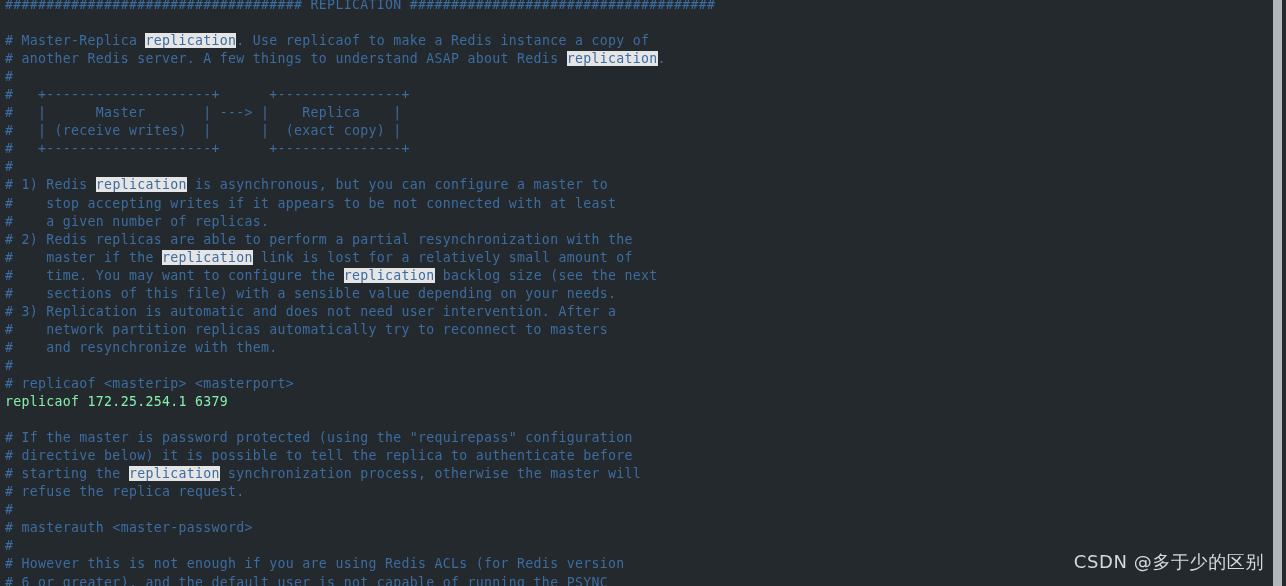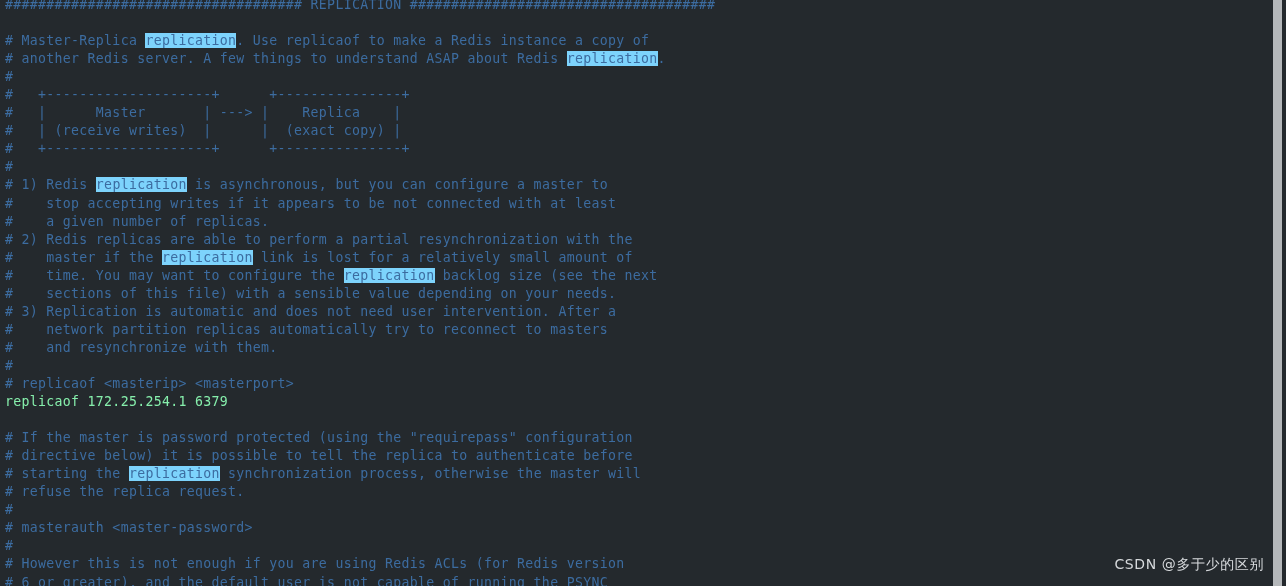--- a/index.html
+++ b/index.html
@@ -39,21 +39,21 @@
     height: 18.05px;
     white-space: pre;
   }
 
   
   .cmt   { color: #3c6ca0; }
   
   .code  { color: #86efac; }
   
   .hl {
-    background: #7dd3fc;
+    background: #e5e5e5;
     color: #3c6ca0;
   }
 
   
   #scrollbar-track {
     position: absolute;
     top: 0;
     right: 0;
     width: 14px;
     height: 586px;
@@ -66,21 +66,21 @@
     width: 9px;
     height: 586px;
     background: #b4b7ba;
   }
 
   #watermark {
     position: absolute;
     right: 22px;
     bottom: 12px;
     font-family: "DejaVu Sans", "Liberation Sans", sans-serif;
-    font-size: 14px;
+    font-size: 18px;
     color: #d6d9dc;
     letter-spacing: 0.6px;
     white-space: nowrap;
     pointer-events: none;
     user-select: none;
   }
 </style>
 </head>
 <body>
 

